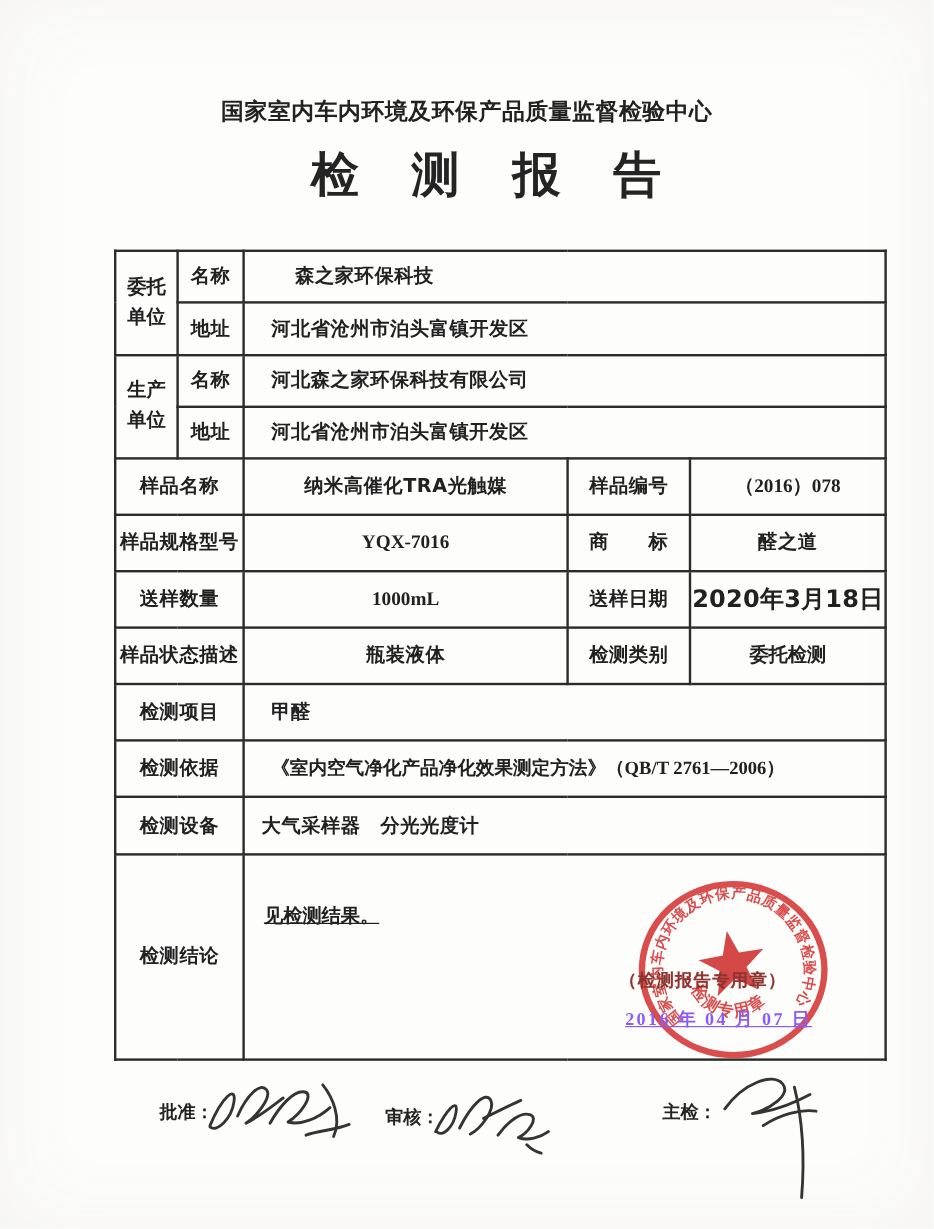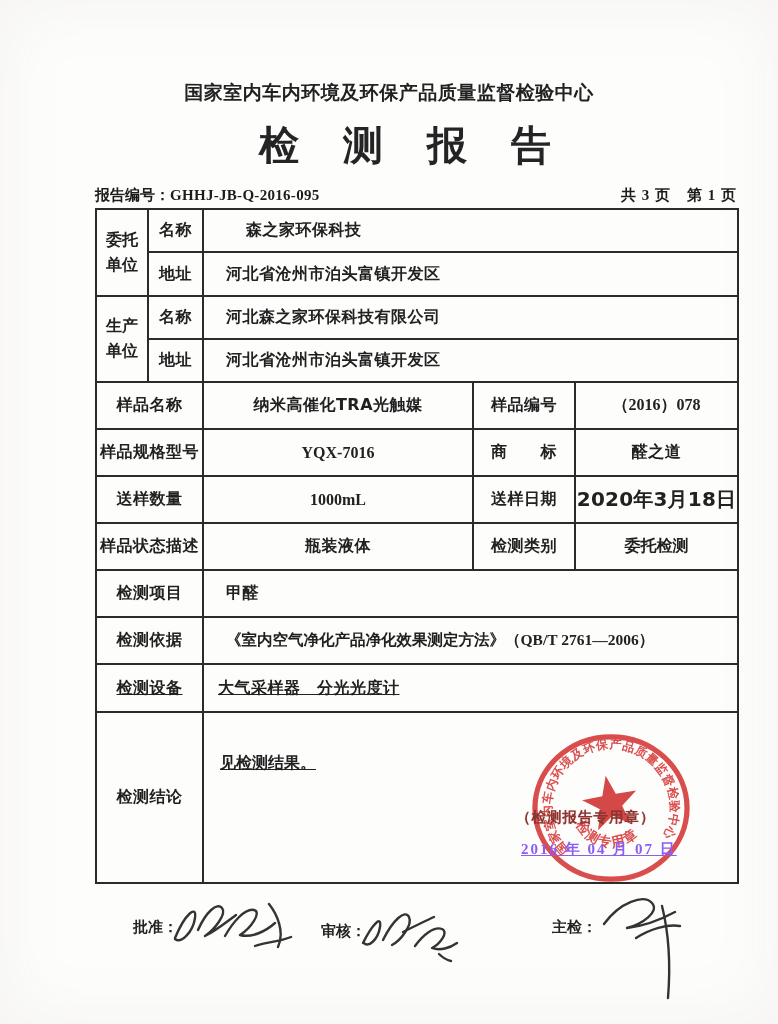--- a/index.html
+++ b/index.html
@@ -49,21 +49,21 @@
   td.val { font-weight:bold; padding-left:22px; }
   td.val.indent { padding-left:42px; }
   .cn-sans { font-family:"DejaVu Sans","Liberation Sans",sans-serif; font-weight:bold; letter-spacing:0.5px; }
   td.valc { text-align:center; font-weight:bold; }
   td.val-date {
     text-align:center; font-weight:bold; font-size:20px;
     font-family:"DejaVu Sans","Liberation Sans",sans-serif; letter-spacing:0.2px;
   }
   td.concl { vertical-align:top; padding:40px 0 0 16px; font-weight:bold;text-decoration:underline; }
   .h43 { height:43px; } .h44 { height:44px; }
-  .h47 { height:47px; } .h48 { height:48px;text-decoration:underline; }
+  .h47 { height:47px; } .h48 { height:48px; }
   .h171 { height:171px; }
   
   .stamp {
     position:absolute; left:527px; top:731px; width:168px; height:154px;
     opacity:0.93; pointer-events:none;
   }
   .stamp-note {
     position:absolute; left:516px; top:808px;
     font-size:14.5px; font-weight:bold; color:#8e3430; letter-spacing:1px;
     text-shadow:0 0 1px rgba(142,52,48,0.4);
@@ -83,24 +83,20 @@
   }
 </style>
 </head>
 <body>
 
 <div class="page">
 
   <div class="org-title">国家室内车内环境及环保产品质量监督检验中心</div>
   <div class="report-title"><span>检测报告</span></div>
 
-  <div class="meta-row">
-    <div class="meta-left"><span>报告编号：</span><span class="num">GHHJ-JB-Q-2016-095</span></div>
-    <div class="meta-right">共 3 页　第 1 页</div>
-  </div>
 
   <table class="report">
     <colgroup>
       <col style="width:52px">
         <col style="width:55px">
         <col style="width:270px">
         <col style="width:102px">
         <col style="width:163px">
     </colgroup>
     <tbody>

